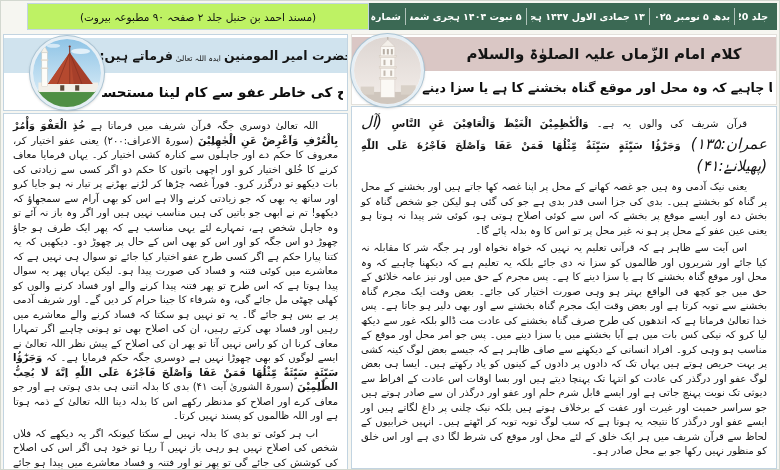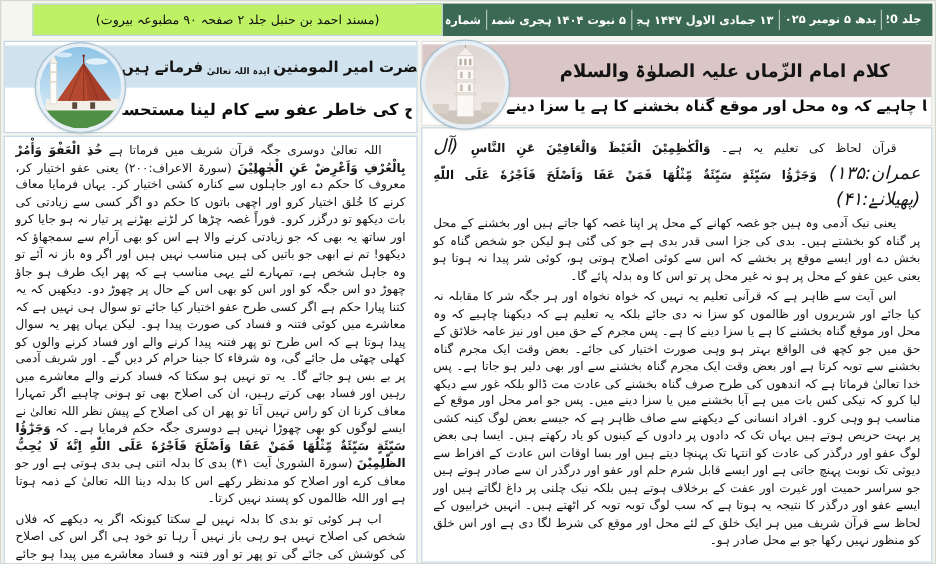--- a/index.html
+++ b/index.html
@@ -38,21 +38,21 @@
     font-size: 10.5px; color: #101010; white-space: nowrap; overflow: hidden; margin-left: 24px;
   }
 
   
   .lead-right {
     position: absolute; top: 33px; right: 2px;
     width: 426px; height: 71px;
     background: #ffffff; border: 1px solid #e3e1dc;
   }
   .kicker-pink {
-    position: absolute; top: 2px; left: 0; right: 0; height: 44px;
+    position: absolute; top: 2px; left: 0; right: 0; height: 34px;
     background: #dac7c5;
     display: flex; align-items: center; justify-content: center;
     padding-left: 80px;
     font-size: 15px; font-weight: bold; color: #141414;
     white-space: nowrap; overflow: hidden; text-align: right;
   }
   .headline-r {
     position: absolute; top: 38px; bottom: 2px; left: 68px; right: 4px;
     display: flex; align-items: center; justify-content: center;
     font-size: 12.5px; font-weight: bold; color: #0d0d0d;
@@ -64,21 +64,21 @@
     background: #ffffff; border: 1px solid #c2d4e1;
   }
   .kicker-blue {
     position: absolute; top: 3px; left: 0; right: 0; height: 35px;
     background: #d0e3ee;
     display: flex; align-items: center; justify-content: center; gap: 3px;
     padding-left: 102px;
     font-size: 12.5px; font-weight: bold; color: #141414;
     white-space: nowrap; overflow: hidden;
   }
-  .kicker-blue .sup { font-size: 7.5px; font-weight: bold; position: relative; top: -4px; margin-top: 13px; }
+  .kicker-blue .sup { font-size: 7.5px; font-weight: normal; position: relative; top: -4px; margin-top: 13px; }
   .headline-l {
     position: absolute; top: 41px; bottom: 3px; left: 98px; right: 4px;
     display: flex; align-items: center; justify-content: center;
     font-size: 13.5px; font-weight: bold; color: #0d0d0d;
     white-space: nowrap; overflow: hidden;
   }
 
   
   .photo-circle {
     position: absolute; border-radius: 50%;
@@ -194,21 +194,21 @@
       <rect x="44" y="34" width="3" height="8" fill="#c3bab0"></rect>
       <rect x="54" y="34" width="3" height="8" fill="#c3bab0"></rect>
       <rect x="44" y="50" width="3" height="8" fill="#c3bab0"></rect>
       <rect x="54" y="50" width="3" height="8" fill="#c3bab0"></rect>
       <polygon points="40,14 50.5,4 61,14" fill="#f3efe9" stroke="#d6cdc4" stroke-width="0.8"></polygon>
       <line x1="50.5" y1="4" x2="50.5" y2="0" stroke="#9c948a" stroke-width="1"></line>
     </svg>
   </div>
 
   <div class="col col-right">
-    <p><span>قرآن لحاظ کی تعلیم یہ ہے۔ </span><span class="verse">وَالْكٰظِمِيْنَ الْغَيْظَ وَالْعَافِيْنَ عَنِ النَّاسِ</span><span class="vref"> (آل عمران:۱۳۵) </span><span class="verse">وَجَزٰٓؤُا سَيِّئَةٍ سَيِّئَةٌ مِّثْلُهَا فَمَنْ عَفَا وَاَصْلَحَ فَاَجْرُهٗ عَلَى اللّٰهِ</span><span class="vref"> (پھیلانےٰ:۴۱)</span></p>
+    <p><span>قرآن شریف کی والوں یہ ہے۔ </span><span class="verse">وَالْكٰظِمِيْنَ الْغَيْظَ وَالْعَافِيْنَ عَنِ النَّاسِ</span><span class="vref"> (آل عمران:۱۳۵) </span><span class="verse">وَجَزٰٓؤُا سَيِّئَةٍ سَيِّئَةٌ مِّثْلُهَا فَمَنْ عَفَا وَاَصْلَحَ فَاَجْرُهٗ عَلَى اللّٰهِ</span><span class="vref"> (پھیلانےٰ:۴۱)</span></p>
     <p>یعنی نیک آدمی وہ ہیں جو غصہ کھانے کے محل پر اپنا غصہ کھا جاتے ہیں اور بخشنے کے محل پر گناہ کو بخشتے ہیں۔ بدی کی جزا اسی قدر بدی ہے جو کی گئی ہو لیکن جو شخص گناہ کو بخش دے اور ایسے موقع پر بخشے کہ اس سے کوئی اصلاح ہوتی ہو، کوئی شر پیدا نہ ہوتا ہو یعنی عین عفو کے محل پر ہو نہ غیر محل پر تو اس کا وہ بدلہ پائے گا۔</p>
     <p>اس آیت سے ظاہر ہے کہ قرآنی تعلیم یہ نہیں کہ خواہ نخواہ اور ہر جگہ شر کا مقابلہ نہ کیا جائے اور شریروں اور ظالموں کو سزا نہ دی جائے بلکہ یہ تعلیم ہے کہ دیکھنا چاہیے کہ وہ محل اور موقع گناہ بخشنے کا ہے یا سزا دینے کا ہے۔ پس مجرم کے حق میں اور نیز عامہ خلائق کے حق میں جو کچھ فی الواقع بہتر ہو وہی صورت اختیار کی جائے۔ بعض وقت ایک مجرم گناہ بخشنے سے توبہ کرتا ہے اور بعض وقت ایک مجرم گناہ بخشنے سے اور بھی دلیر ہو جاتا ہے۔ پس خدا تعالیٰ فرماتا ہے کہ اندھوں کی طرح صرف گناہ بخشنے کی عادت مت ڈالو بلکہ غور سے دیکھ لیا کرو کہ نیکی کس بات میں ہے آیا بخشنے میں یا سزا دینے میں۔ پس جو امر محل اور موقع کے مناسب ہو وہی کرو۔ افراد انسانی کے دیکھنے سے صاف ظاہر ہے کہ جیسے بعض لوگ کینہ کشی پر بہت حریص ہوتے ہیں یہاں تک کہ دادوں پر دادوں کے کینوں کو یاد رکھتے ہیں۔ ایسا ہی بعض لوگ عفو اور درگذر کی عادت کو انتہا تک پہنچا دیتے ہیں اور بسا اوقات اس عادت کے افراط سے دیوثی تک نوبت پہنچ جاتی ہے اور ایسے قابل شرم حلم اور عفو اور درگذر ان سے صادر ہوتے ہیں جو سراسر حمیت اور غیرت اور عفت کے برخلاف ہوتے ہیں بلکہ نیک چلنی پر داغ لگاتے ہیں اور ایسے عفو اور درگذر کا نتیجہ یہ ہوتا ہے کہ سب لوگ توبہ توبہ کر اٹھتے ہیں۔ انہیں خرابیوں کے لحاظ سے قرآن شریف میں ہر ایک خلق کے لئے محل اور موقع کی شرط لگا دی ہے اور اس خلق کو منظور نہیں رکھا جو بے محل صادر ہو۔</p>
   </div>
 
   <div class="col col-left">
     <p><span>اللہ تعالیٰ دوسری جگہ قرآن شریف میں فرماتا ہے </span><span class="verse">خُذِ الْعَفْوَ وَأْمُرْ بِالْعُرْفِ وَاَعْرِضْ عَنِ الْجٰهِلِيْنَ</span><span> (سورۃ الاعراف:۲۰۰) یعنی عفو اختیار کر، معروف کا حکم دے اور جاہلوں سے کنارہ کشی اختیار کر۔ یہاں فرمایا معاف کرنے کا خُلق اختیار کرو اور اچھی باتوں کا حکم دو اگر کسی سے زیادتی کی بات دیکھو تو درگزر کرو۔ فوراً غصہ چڑھا کر لڑنے بھڑنے پر تیار نہ ہو جایا کرو اور ساتھ یہ بھی کہ جو زیادتی کرنے والا ہے اس کو بھی آرام سے سمجھاؤ کہ دیکھو! تم نے ابھی جو باتیں کی ہیں مناسب نہیں ہیں اور اگر وہ باز نہ آئے تو وہ جاہل شخص ہے، تمہارے لئے یہی مناسب ہے کہ پھر ایک طرف ہو جاؤ چھوڑ دو اس جگہ کو اور اس کو بھی اس کے حال پر چھوڑ دو۔ دیکھیں کہ یہ کتنا پیارا حکم ہے اگر کسی طرح عفو اختیار کیا جائے تو سوال ہی نہیں ہے کہ معاشرے میں کوئی فتنہ و فساد کی صورت پیدا ہو۔ لیکن یہاں پھر یہ سوال پیدا ہوتا ہے کہ اس طرح تو پھر فتنہ پیدا کرنے والے اور فساد کرنے والوں کو کھلی چھٹی مل جائے گی، وہ شرفاء کا جینا حرام کر دیں گے۔ اور شریف آدمی پر بے بس ہو جائے گا۔ یہ تو نہیں ہو سکتا کہ فساد کرنے والے معاشرے میں رہیں اور فساد بھی کرتے رہیں، ان کی اصلاح بھی تو ہونی چاہیے اگر تمہارا معاف کرنا ان کو راس نہیں آتا تو پھر ان کی اصلاح کے پیش نظر اللہ تعالیٰ نے ایسے لوگوں کو بھی چھوڑا نہیں ہے دوسری جگہ حکم فرمایا ہے۔ کہ </span><span class="verse">وَجَزٰٓؤُا سَيِّئَةٍ سَيِّئَةٌ مِّثْلُهَا فَمَنْ عَفَا وَاَصْلَحَ فَاَجْرُهٗ عَلَى اللّٰهِ اِنَّهٗ لَا يُحِبُّ الظّٰلِمِيْنَ</span><span> (سورۃ الشوریٰ آیت ۴۱) بدی کا بدلہ اتنی ہی بدی ہوتی ہے اور جو معاف کرے اور اصلاح کو مدنظر رکھے اس کا بدلہ دینا اللہ تعالیٰ کے ذمہ ہوتا ہے اور اللہ ظالموں کو پسند نہیں کرتا۔</span></p>
     <p>اب ہر کوئی تو بدی کا بدلہ نہیں لے سکتا کیونکہ اگر یہ دیکھے کہ فلاں شخص کی اصلاح نہیں ہو رہی باز نہیں آ رہا تو خود ہی اگر اس کی اصلاح کی کوشش کی جائے گی تو پھر تو اور فتنہ و فساد معاشرے میں پیدا ہو جائے گا۔ یہ تو قانون کو ہاتھ میں لینے والی باتیں ہو جائیں گی۔ اس کی وجہ سے ہر طرف لاقانونیت پھیل جائے گی۔ اس کے لئے بہرحال ملکی قانون کا سہارا لینا ہو گا، قانون پھر خود ہی ایسے لوگوں سے نبٹ لیتا ہے۔ اور اکثر دیکھا گیا ہے کہ عام طور پر ایسے، اپنے آپ کو بہت کچھ سمجھنے والے، لڑائی کرنے والے، فتنہ و فساد پیدا کرنے والے، لاقانونیت پھیلانے والے</p>
   </div>
 
 </div>

